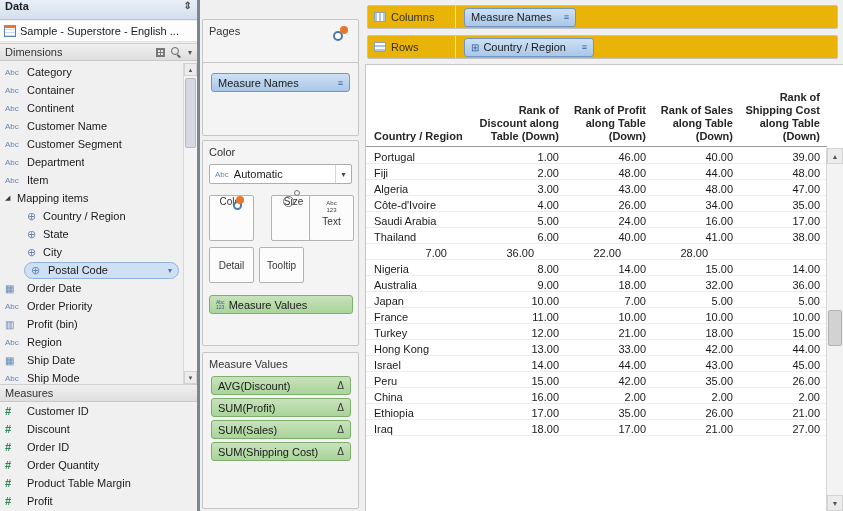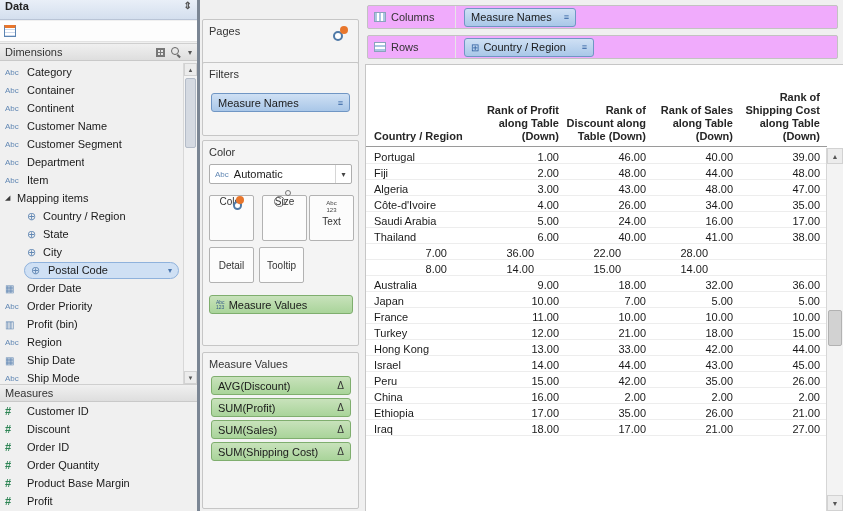--- a/index.html
+++ b/index.html
@@ -76,38 +76,38 @@
   #card-filters .pill{margin:10px 8px 0;width:139px}
   .marks-dd{margin:3px 6px 0;height:20px;background:#fff;border:1px solid #aeaeae;border-radius:2px;
        display:flex;align-items:center;padding-left:5px;gap:5px}
   .marks-dd .abc{color:#6288b4;font-size:8px}
   .dd-caret{margin-left:auto;width:16px;height:18px;border-left:1px solid #d6d6d6;color:#444;font-size:8px;
        display:flex;align-items:center;justify-content:center}
   .marks-btn{position:absolute;width:45px;background:#fcfcfc;border:1px solid #b2b2b2;border-radius:2px;
        text-align:center;color:#333}
   .btn-big{height:46px}
   .btn-small{height:36px;display:flex;align-items:center;justify-content:center}
-  #btn-color{left:6px;top:54px}#btn-size{left:59px;top:54px}#btn-text{left:106px;top:54px}
+  #btn-color{left:6px;top:54px}#btn-size{left:68px;top:54px}#btn-text{left:106px;top:54px}
   #btn-detail{left:6px;top:106px}#btn-tooltip{left:56px;top:106px}
   .btn-label{font-size:10px;color:#333}
   .cicon{position:relative;width:16px;height:14px;margin:5px auto 2px}
   .cicon .c-orange{position:absolute;left:4px;top:0;width:8px;height:8px;border-radius:50%;background:#e8762c}
   .cicon .c-blue{position:absolute;left:1px;top:5px;width:9px;height:9px;border-radius:50%;border:2px solid #4e79a7;background:#fff}
   .sicon{position:relative;width:16px;height:14px;margin:5px auto 2px}
   .sicon .so{position:absolute;right:0;top:0;width:11px;height:11px;border:1px solid #777;border-radius:50%}
   .sicon .si{position:absolute;left:0;bottom:0;width:6px;height:6px;border:1px solid #777;border-radius:50%}
   .ticon{margin:4px auto 2px;font-size:6px;line-height:7px;color:#444}
   #marks-pill{position:absolute;left:6px;top:154px;width:144px}
   .mini-abc{display:flex;flex-direction:column;font-size:5px;line-height:5px;color:#355a88}
   #card-mv .pill{margin:3px 8px 0;width:140px}
   #card-mv .pill:first-of-type{margin-top:5px}
 
   
   .sheet{position:absolute;left:362px;top:0;width:481px;height:511px}
-  .shelf{position:absolute;left:5px;width:471px;height:24px;background:#f0abfc;border:1px solid #c2c2c2;
+  .shelf{position:absolute;left:5px;width:471px;height:24px;background:#eab308;border:1px solid #c2c2c2;
        border-radius:2px;display:flex;align-items:center}
   #shelf-cols{top:5px}#shelf-rows{top:35px}
   .shelf-label{display:flex;align-items:center;gap:5px;width:88px;padding-left:6px;color:#333;
        border-right:1px solid #e6e6e6;height:100%}
   .col-ic{width:12px;height:10px;border:1px solid #8aa2bd;background:repeating-linear-gradient(90deg,#aac6e2 0 2px,#fff 2px 4px)}
   .row-ic{width:12px;height:10px;border:1px solid #8aa2bd;background:repeating-linear-gradient(0deg,#aac6e2 0 2px,#fff 2px 4px)}
   .shelf .pill{margin-left:8px}
   #cols-pill{width:112px}
   #rows-pill{width:130px}
   .expand-ic{color:#2d5d9e;font-size:10px}
@@ -130,20 +130,21 @@
 
 <div class="app">
 
   <div class="data-pane">
     <div class="data-header">
       <span>Data</span>
       <span class="swap">⇕</span>
     </div>
     <div class="ds-row">
       <span class="ds-icon"></span>
+      <span>Sample - Superstore - English ...</span>
     </div>
 
     <div class="sec-header" id="dims-header">
       <span>Dimensions</span>
       <span class="sec-icons">
         <span class="grid-ic"></span>
         <span class="mag-ic"></span>
         <span class="hdr-caret">▾</span>
       </span>
     </div>
@@ -248,21 +249,21 @@
         <div class="frow">
           <span class="ficon num">#</span>
           <span class="flabel">Order ID</span>
         </div>
         <div class="frow">
           <span class="ficon num">#</span>
           <span class="flabel">Order Quantity</span>
         </div>
         <div class="frow">
           <span class="ficon num">#</span>
-          <span class="flabel">Product Base Margin</span>
+          <span class="flabel">Product Table Margin</span>
         </div>
         <div class="frow">
           <span class="ficon num">#</span>
           <span class="flabel">Profit</span>
         </div>
     </div>
   </div>
 
   <div class="splitter"></div>
 
@@ -270,21 +271,20 @@
 
     <div class="card" id="card-pages">
       <div class="card-title">Pages</div>
       <span class="pages-ic">
           <span class="p2"></span>
           <span class="p1"></span>
         </span>
     </div>
 
     <div class="card" id="card-filters">
-      <div class="card-title">Filters</div>
       <div class="pill blue">
         <span>Measure Names</span>
         <span class="sort-ic">≡</span>
       </div>
     </div>
 
     <div class="card" id="card-marks">
       <div class="card-title">Color</div>
       <div class="marks-dd">
         <span class="abc">Abc</span>
@@ -365,22 +365,22 @@
       <div class="pill blue" id="rows-pill">
         <span class="expand-ic">⊞</span>
         <span>Country / Region</span>
         <span class="sort-ic">≡</span>
       </div>
     </div>
 
     <div class="table-area">
       <div class="thead">
         <div class="th-country">Country / Region</div>
+        <div class="th">Rank of Discount along Table (Down)</div>
         <div class="th">Rank of Profit along Table (Down)</div>
-        <div class="th">Rank of Discount along Table (Down)</div>
         <div class="th">Rank of Sales along Table (Down)</div>
         <div class="th">Rank of Shipping Cost along Table (Down)</div>
       </div>
       <div class="tbody">
         <div class="trow">
             <div class="tc country">Portugal</div>
             <div class="tc val">1.00</div>
             <div class="tc val">46.00</div>
             <div class="tc val">40.00</div>
             <div class="tc val">39.00</div>
@@ -420,20 +420,21 @@
             <div class="tc val">41.00</div>
             <div class="tc val">38.00</div>
           </div>
           <div class="trow">
             <div class="tc val">7.00</div>
             <div class="tc val">36.00</div>
             <div class="tc val">22.00</div>
             <div class="tc val">28.00</div>
           </div>
           <div class="trow">
+            <div class="tc country">Nigeria</div>
             <div class="tc val">8.00</div>
             <div class="tc val">14.00</div>
             <div class="tc val">15.00</div>
             <div class="tc val">14.00</div>
           </div>
           <div class="trow">
             <div class="tc country">Australia</div>
             <div class="tc val">9.00</div>
             <div class="tc val">18.00</div>
             <div class="tc val">32.00</div>

